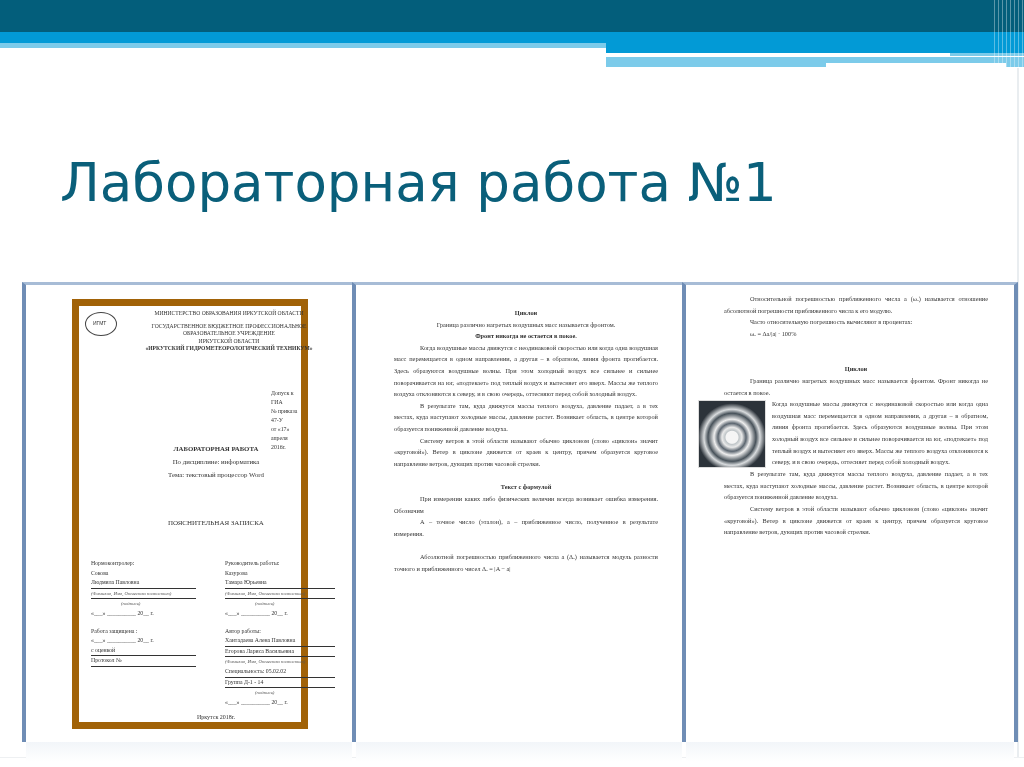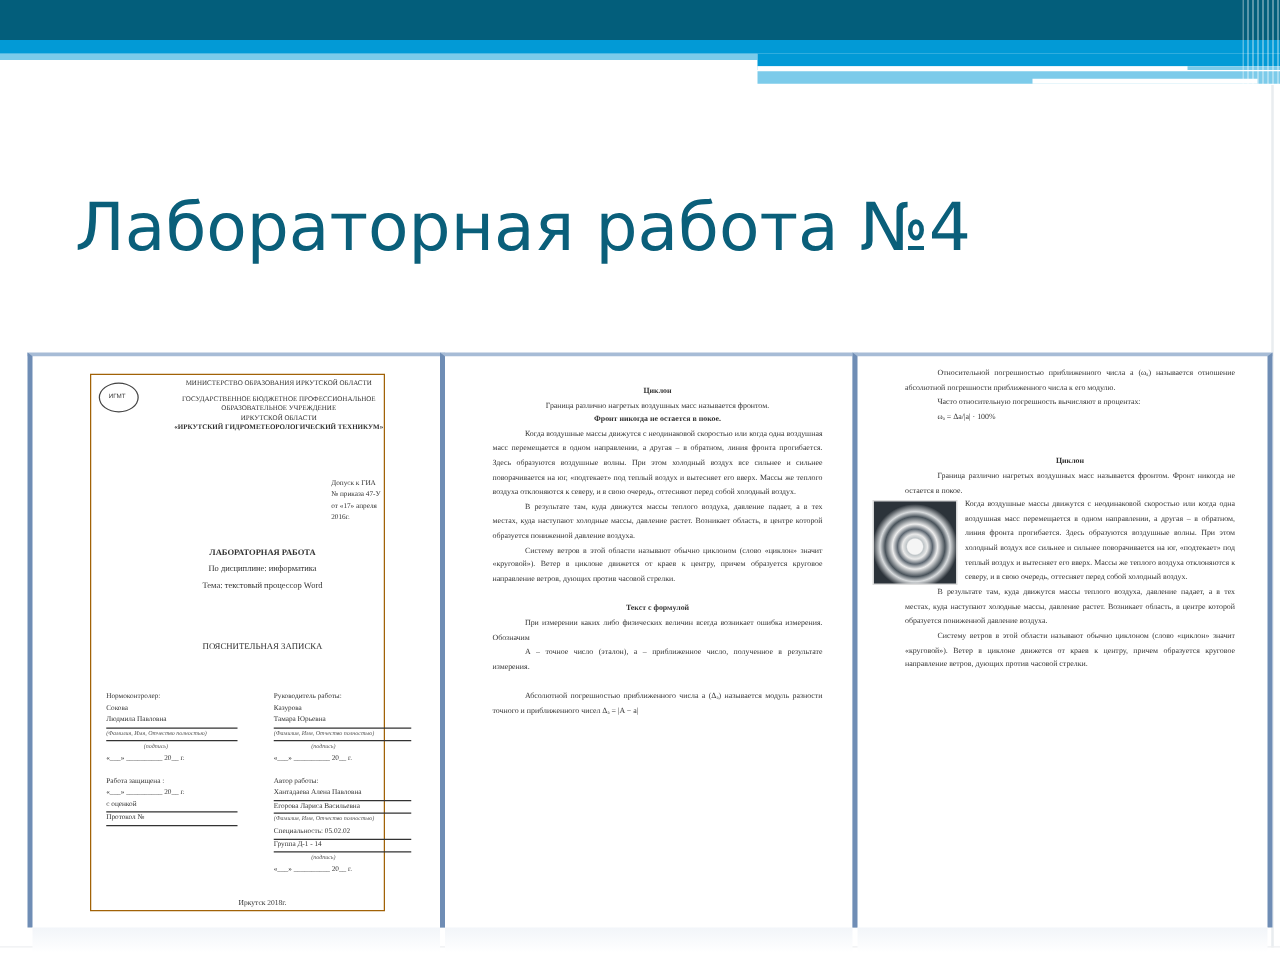--- a/index.html
+++ b/index.html
@@ -26,21 +26,21 @@
   
   .page { position: absolute; top: 282px; height: 460px; background: #ffffff;
     border-left: 4px solid #6f8db5; border-right: 4px solid #6f8db5; border-top: 3px solid #a7bcd6; }
   .page1 { left: 22px; width: 334px; }
   .page2 { left: 352px; width: 334px; }
   .page3 { left: 682px; width: 336px; }
   .page-fade { position: absolute; left: 0; bottom: -20px; width: 100%; height: 20px;
     background: linear-gradient(#f2f5f9, #ffffff); }
 
   
-  .p1-frame { position: absolute; left: 46px; top: 14px; width: 236px; height: 430px; border: 1px solid #a16207; }
+  .p1-frame { position: absolute; left: 46px; top: 14px; width: 236px; height: 430px; border: 7px solid #a16207; }
   .p1-logo { position: absolute; left: 6px; top: 6px; width: 32px; height: 24px; border: 1.5px solid #444; border-radius: 50%; }
   .p1-logo span { position: absolute; left: 7px; top: 7px; font-size: 5px; color: #333; font-family: "Liberation Sans", sans-serif; }
   .p1-head { position: absolute; left: 40px; top: 4px; width: 220px; text-align: center; font-size: 5.6px; line-height: 7.5px; color: #333; }
   .p1-head .h1 { margin-bottom: 5px; }
   .p1-admit { position: absolute; left: 192px; top: 83px; font-size: 5.8px; line-height: 9px; color: #333; }
   .p1-center { position: absolute; left: 0; top: 136px; width: 274px; text-align: center; font-size: 6.8px; line-height: 13px; color: #333; }
   .p1-center .b { font-weight: bold; }
   .p1-note { position: absolute; left: 0; top: 210px; width: 274px; text-align: center; font-size: 7px; line-height: 14px; color: #333; }
   .p1-col { position: absolute; top: 253px; width: 105px; font-size: 5.8px; line-height: 9.6px; color: #333; }
   .p1-col.left { left: 12px; }
@@ -69,21 +69,21 @@
 <div class="bar-light-left"></div>
 <div class="bar-right-a"></div>
 <div class="bar-right-b"></div>
 <div class="bar-right-white"></div>
 <div class="bar-right-c"></div>
 <div class="bar-right-d"></div>
 <div class="stripes"></div>
 <div class="slide-edge"></div>
 <div class="slide-bottom"></div>
 
-<h1 class="title">Лабораторная работа №4</h1>
+<h1 class="title">Лабораторная работа №1</h1>
 
 <div class="page page1">
   <div class="p1-frame">
     <div class="p1-logo">
         <span>ИГМТ</span>
       </div>
     <div class="p1-head">
       <div class="h1">МИНИСТЕРСТВО ОБРАЗОВАНИЯ ИРКУТСКОЙ ОБЛАСТИ</div>
       <div>ГОСУДАРСТВЕННОЕ БЮДЖЕТНОЕ ПРОФЕССИОНАЛЬНОЕ</div>
       <div>ОБРАЗОВАТЕЛЬНОЕ УЧРЕЖДЕНИЕ</div>

